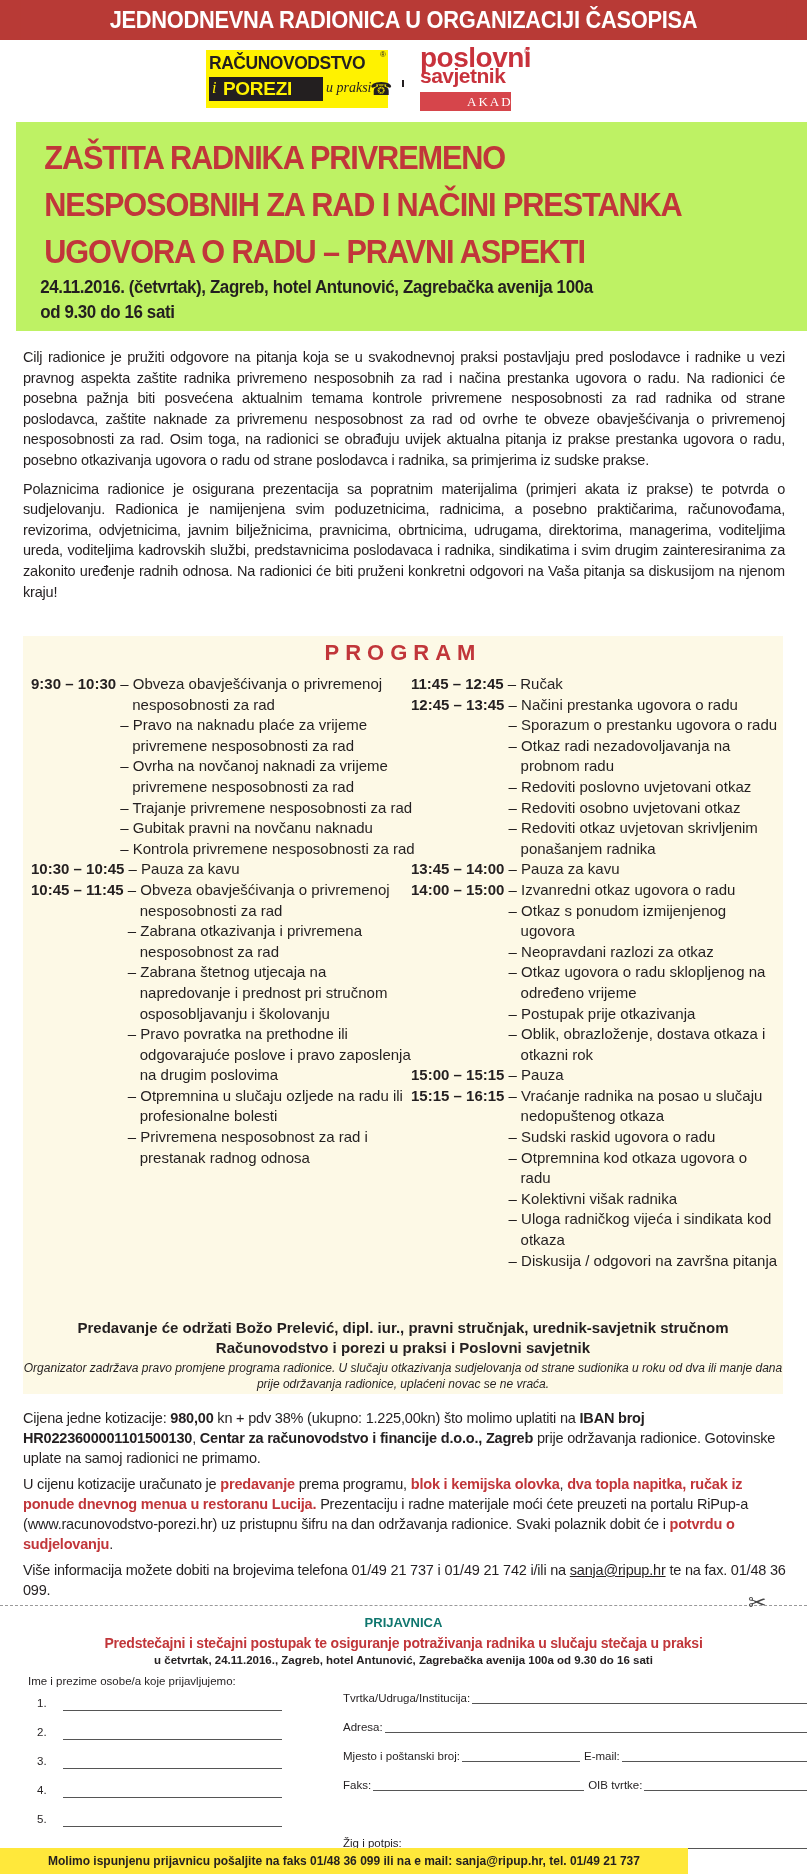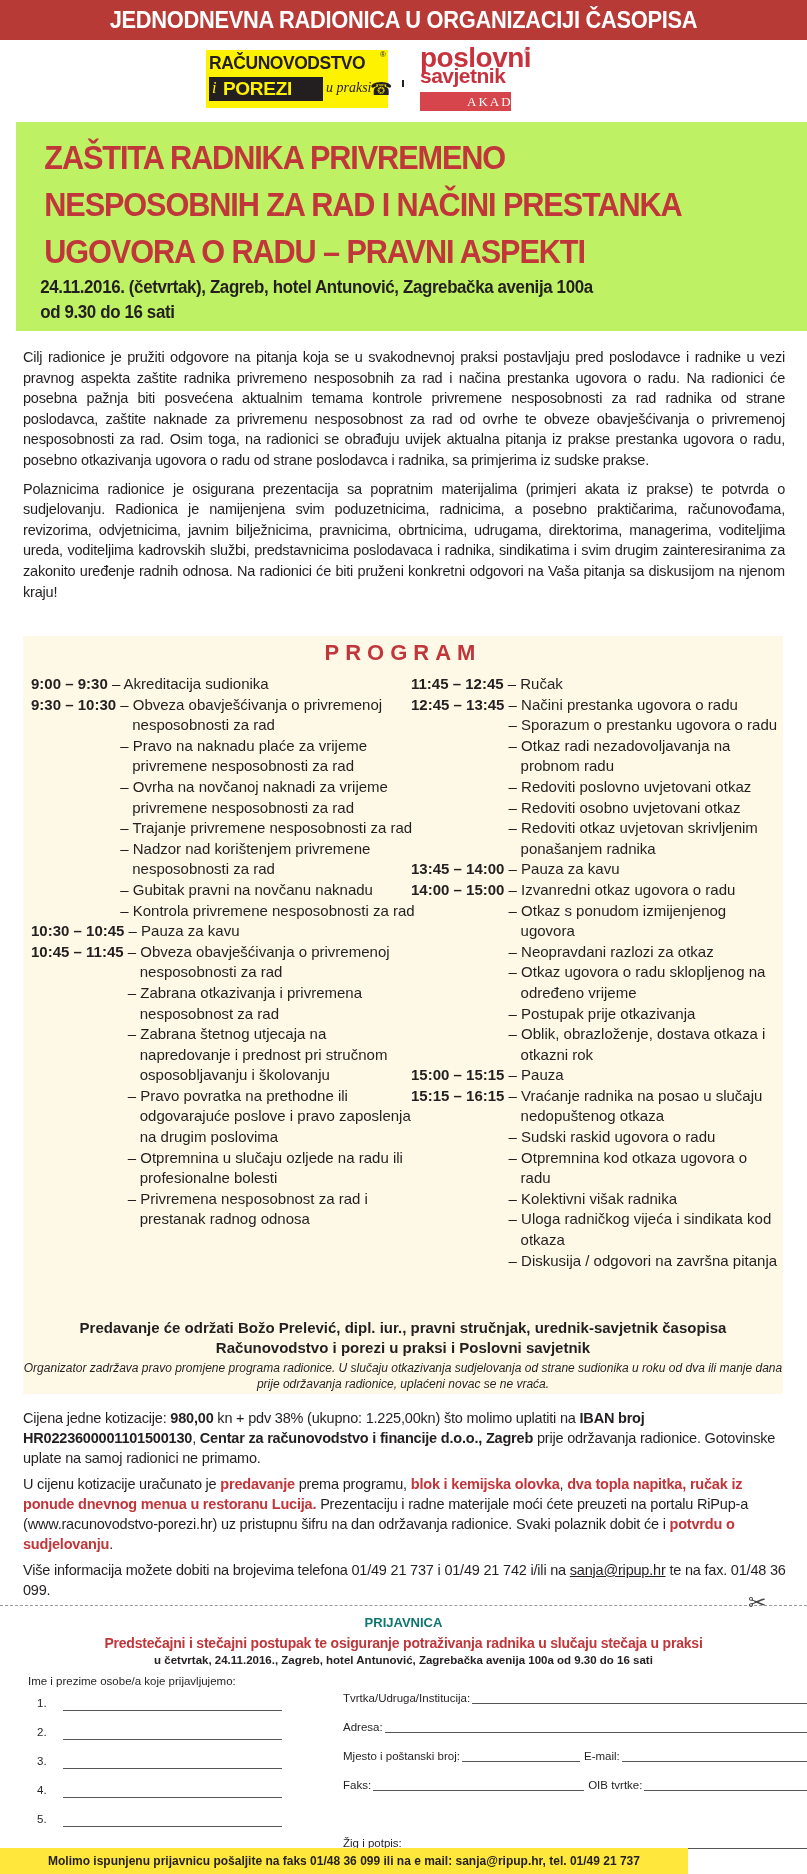--- a/index.html
+++ b/index.html
@@ -106,29 +106,25 @@
 
 <div class="intro">
   <p>Cilj radionice je pružiti odgovore na pitanja koja se u svakodnevnoj praksi postavljaju pred poslodavce i radnike u vezi pravnog aspekta zaštite radnika privremeno nesposobnih za rad i načina prestanka ugovora o radu. Na radionici će posebna pažnja biti posvećena aktualnim temama kontrole privremene nesposobnosti za rad radnika od strane poslodavca, zaštite naknade za privremenu nesposobnost za rad od ovrhe te obveze obavješćivanja o privremenoj nesposobnosti za rad. Osim toga, na radionici se obrađuju uvijek aktualna pitanja iz prakse prestanka ugovora o radu, posebno otkazivanja ugovora o radu od strane poslodavca i radnika, sa primjerima iz sudske prakse.</p>
   <p>Polaznicima radionice je osigurana prezentacija sa popratnim materijalima (primjeri akata iz prakse) te potvrda o sudjelovanju. Radionica je namijenjena svim poduzetnicima, radnicima, a posebno praktičarima, računovođama, revizorima, odvjetnicima, javnim bilježnicima, pravnicima, obrtnicima, udrugama, direktorima, managerima, voditeljima ureda, voditeljima kadrovskih službi, predstavnicima poslodavaca i radnika, sindikatima i svim drugim zainteresiranima za zakonito uređenje radnih odnosa. Na radionici će biti pruženi konkretni odgovori na Vaša pitanja sa diskusijom na njenom kraju!</p>
 </div>
 
 <div class="program">
   <div class="program-title">PROGRAM</div>
 
   <div class="col col-left" id="col-left">
-      <div class="slot"><div class="time">9:00 – 9:30</div>&nbsp;<div class="items">
-          <div class="item">– Akreditacija sudionika</div>
-        </div></div>
       <div class="slot"><div class="time">9:30 – 10:30</div>&nbsp;<div class="items">
           <div class="item">– Obveza obavješćivanja o privremenoj nesposobnosti za rad</div>
           <div class="item">– Pravo na naknadu plaće za vrijeme privremene nesposobnosti za rad</div>
           <div class="item">– Ovrha na novčanoj naknadi za vrijeme privremene nesposobnosti za rad</div>
           <div class="item">– Trajanje privremene nesposobnosti za rad</div>
-          <div class="item">– Nadzor nad korištenjem privremene nesposobnosti za rad</div>
           <div class="item">– Gubitak pravni na novčanu naknadu</div>
           <div class="item">– Kontrola privremene nesposobnosti za rad</div>
         </div></div>
       <div class="slot"><div class="time">10:30 – 10:45</div>&nbsp;<div class="items">
           <div class="item">– Pauza za kavu</div>
         </div></div>
       <div class="slot"><div class="time">10:45 – 11:45</div>&nbsp;<div class="items">
           <div class="item">– Obveza obavješćivanja o privremenoj nesposobnosti za rad</div>
           <div class="item">– Zabrana otkazivanja i privremena nesposobnost za rad</div>
           <div class="item">– Zabrana štetnog utjecaja na napredovanje i prednost pri stručnom osposobljavanju i školovanju</div>
@@ -167,21 +163,21 @@
           <div class="item">– Vraćanje radnika na posao u slučaju nedopuštenog otkaza</div>
           <div class="item">– Sudski raskid ugovora o radu</div>
           <div class="item">– Otpremnina kod otkaza ugovora o radu</div>
           <div class="item">– Kolektivni višak radnika</div>
           <div class="item">– Uloga radničkog vijeća i sindikata kod otkaza</div>
           <div class="item">– Diskusija / odgovori na završna pitanja</div>
         </div></div>
     </div>
 
   <div class="lecturer">
-    <div>Predavanje će održati Božo Prelević, dipl. iur., pravni stručnjak, urednik-savjetnik časopisa</div>
+    <div>Predavanje će održati Božo Prelević, dipl. iur., pravni stručnjak, urednik-savjetnik stručnom</div>
     <div>Računovodstvo i porezi u praksi i Poslovni savjetnik</div>
   </div>
   <div class="disclaimer">Organizator zadržava pravo promjene programa radionice.  U slučaju otkazivanja sudjelovanja od strane sudionika u roku od dva ili manje dana prije održavanja radionice, uplaćeni novac se ne vraća.</div>
 </div>
 
 <div class="pricing">
   <p>
     <span>Cijena jedne kotizacije: </span><span class="b">980,00</span><span> kn +  pdv 38% (ukupno: 1.225,00kn) što molimo uplatiti na </span><span class="b">IBAN broj HR0223600001101500130</span><span>, </span><span class="b">Centar za računovodstvo i financije d.o.o., Zagreb</span><span> prije održavanja radionice. Gotovinske uplate na samoj radionici ne primamo.</span>
   </p>
   <p>

